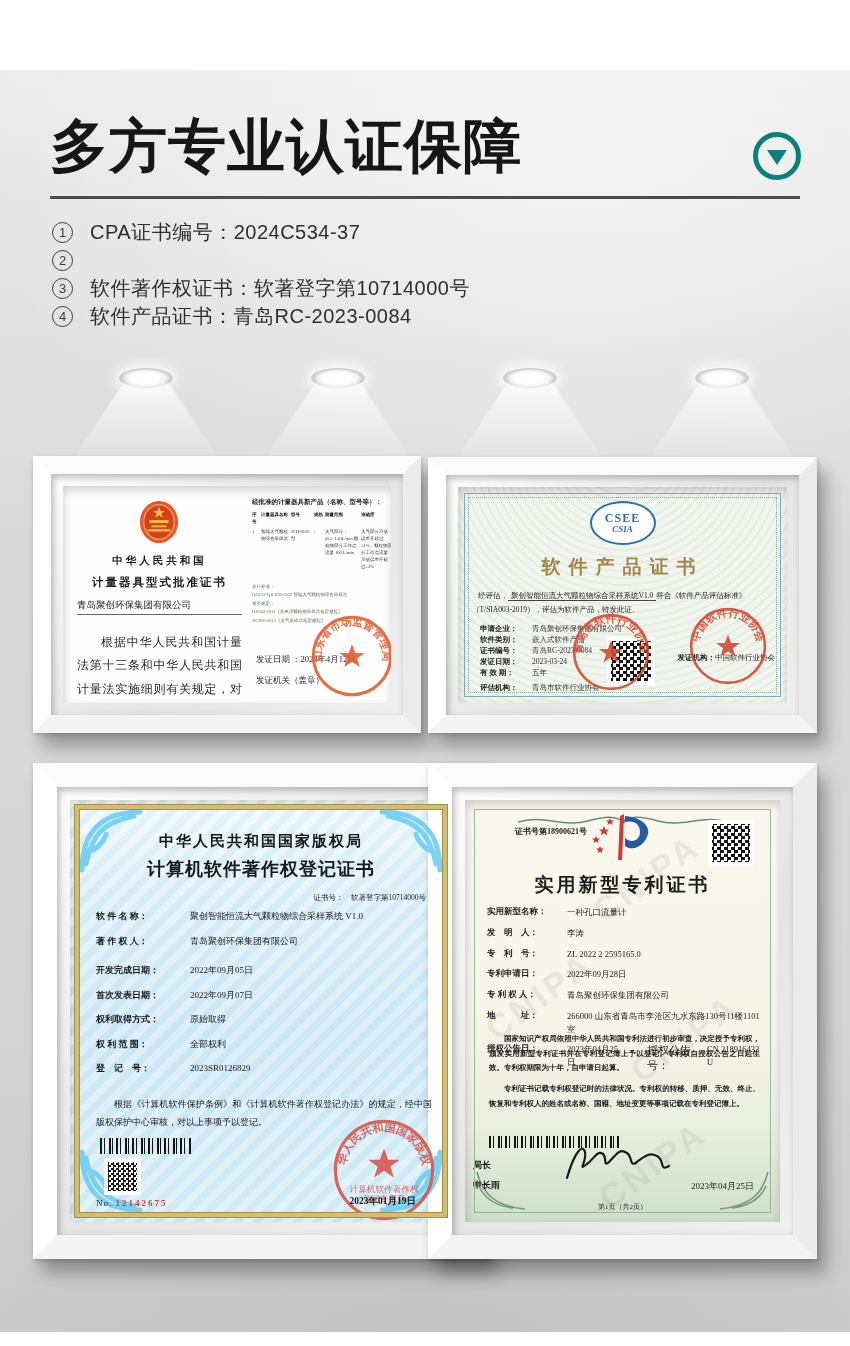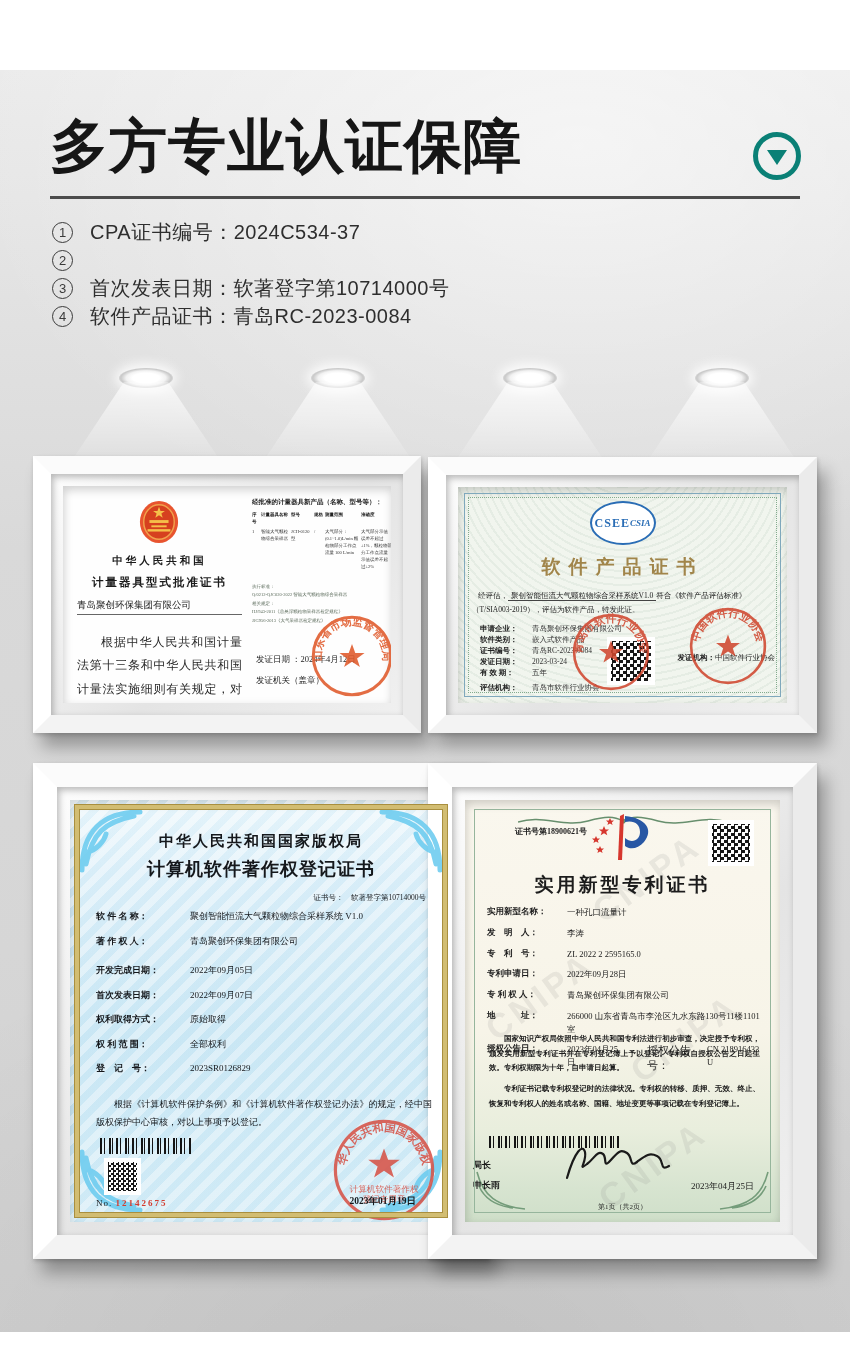--- a/index.html
+++ b/index.html
@@ -64,21 +64,21 @@
   .c1-stds{margin-top:12px;}
   .c1-stds div{font-size:4.5px;line-height:1.9;color:#5a6a5a;}
   .c1-issue{position:absolute;left:6px;bottom:12px;font-size:8.5px;line-height:2.5;color:#1e1e1e;}
   .c1-seal{position:absolute;right:-4px;bottom:4px;}
   
   .c2{background:#f1f5ee;font-family:"Liberation Serif",serif;color:#333;
       background-image:repeating-radial-gradient(circle at 50% -20%,rgba(110,150,125,.09) 0 2px,transparent 2px 7px);}
   .c2::before{content:'';position:absolute;inset:6px;border:1px solid #7fa8bc;pointer-events:none;}
   .c2::after{content:'';position:absolute;inset:10px;border:1px dotted #84ab8e;pointer-events:none;}
   .csee-logo{width:62px;height:40px;margin:14px auto 0;border:2px solid #2a6db5;border-radius:50%;
-      background:#fff;display:flex;flex-direction:row;align-items:center;justify-content:center;}
+      background:#fff;display:flex;flex-direction:column;align-items:center;justify-content:center;}
   .csee-top{font-size:12px;font-weight:bold;color:#2a6db5;letter-spacing:1px;line-height:1;}
   .csee-bottom{font-size:9px;font-weight:bold;font-style:italic;color:#2a6db5;line-height:1.2;}
   .c2-title{text-align:center;font-size:19px;font-weight:bold;letter-spacing:8px;color:#a1854a;margin-top:9px;}
   .c2-line1{margin:11px 16px 0 20px;font-size:7.5px;color:#222;}
   .c2-line1 .prod{border-bottom:1px solid #444;padding:0 3px;}
   .c2-line2{margin:4px 16px 0 14px;font-size:7.5px;color:#222;}
   .c2-fields{margin:8px 0 0 22px;}
   .c2-row{display:flex;font-size:7.5px;line-height:11px;}
   .c2-row .lb{font-weight:bold;width:52px;flex:0 0 auto;color:#222;}
   .c2-row.gap{margin-top:4px;}
@@ -156,21 +156,21 @@
     <div class="cert-list">
       <div class="cl-row">
         <span class="cl-num">1</span>
         <span class="cl-text">CPA证书编号：2024C534-37</span>
       </div>
       <div class="cl-row">
         <span class="cl-num">2</span>
       </div>
       <div class="cl-row">
         <span class="cl-num">3</span>
-        <span class="cl-text">首次发表日期：软著登字第10714000号</span>
+        <span class="cl-text">软件著作权证书：软著登字第10714000号</span>
       </div>
       <div class="cl-row">
         <span class="cl-num">4</span>
         <span class="cl-text">软件产品证书：青岛RC-2023-0084</span>
       </div>
     </div>
 
     <div class="light">
         <div class="bulb" style="left:119px;top:298px"></div>
         <div class="beam" style="left:61px;top:312px"></div>

